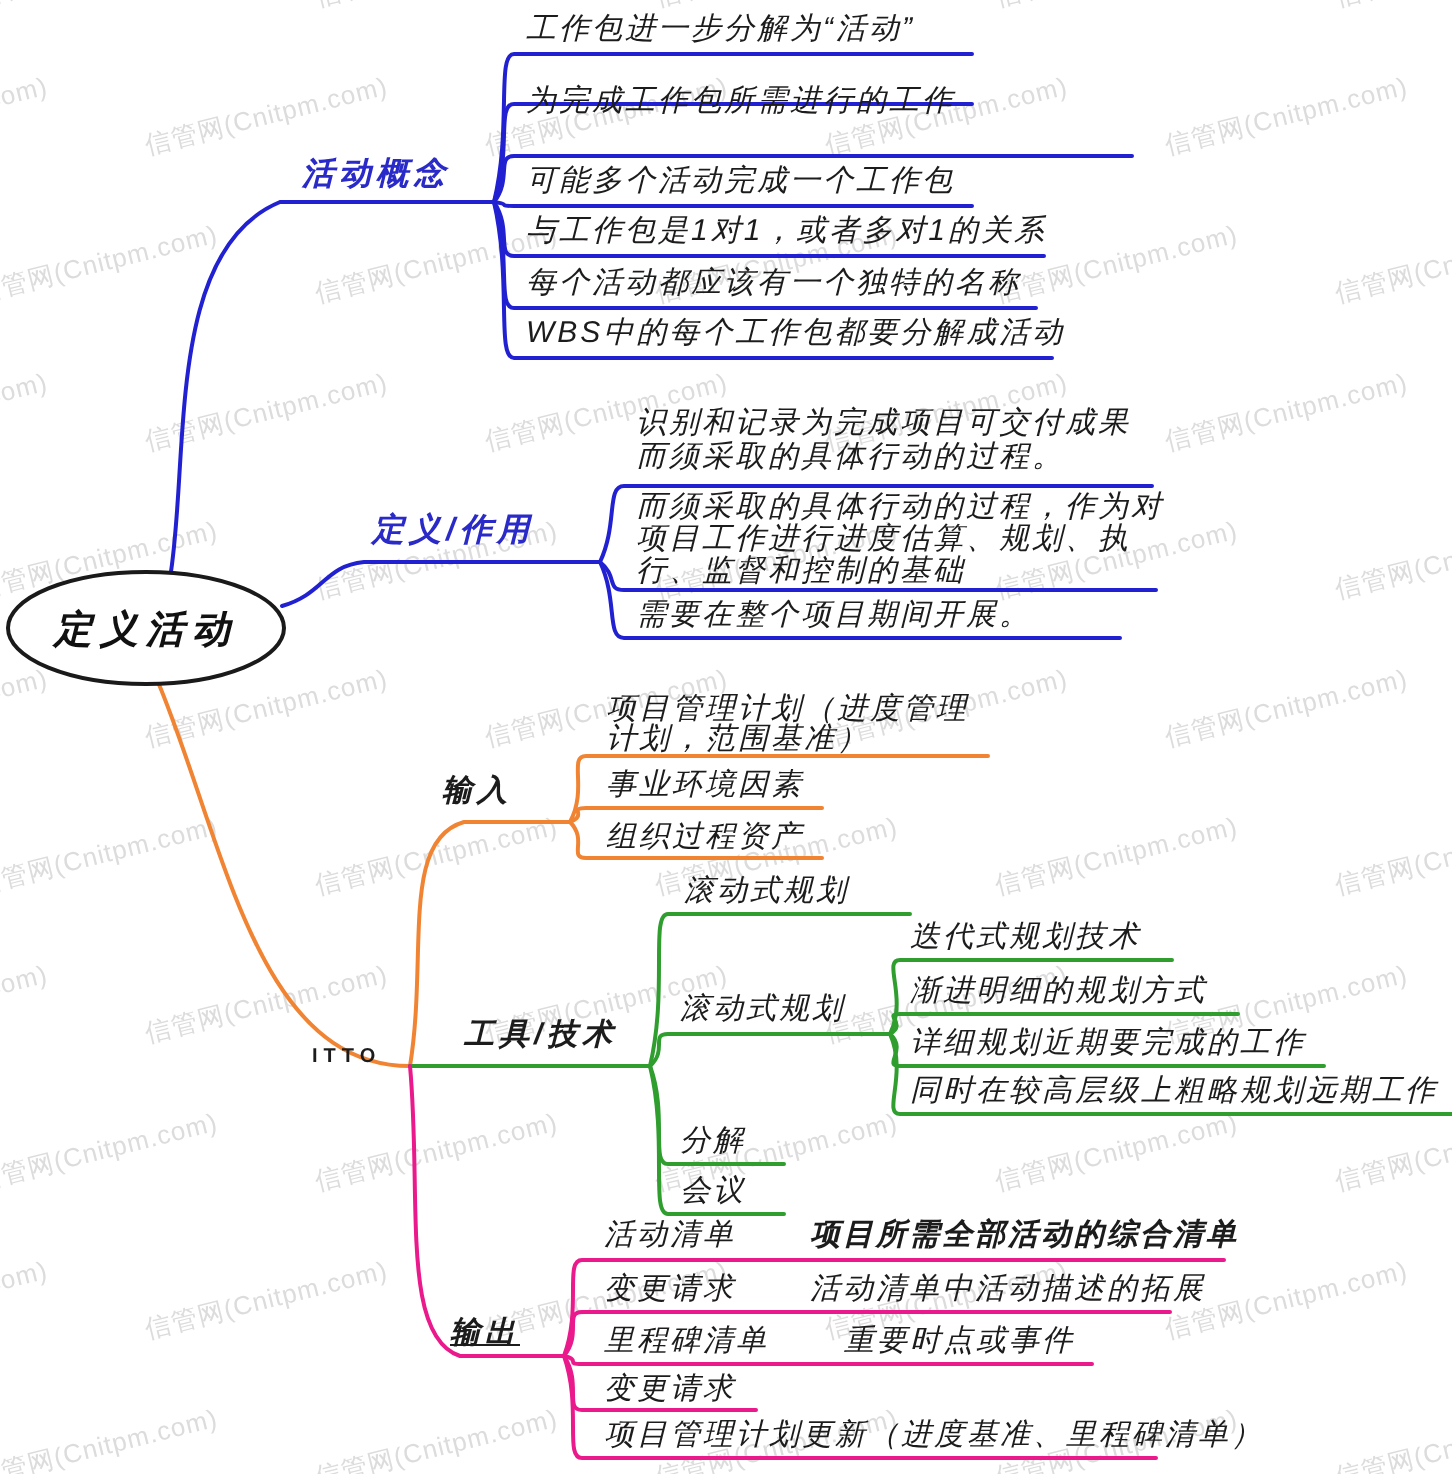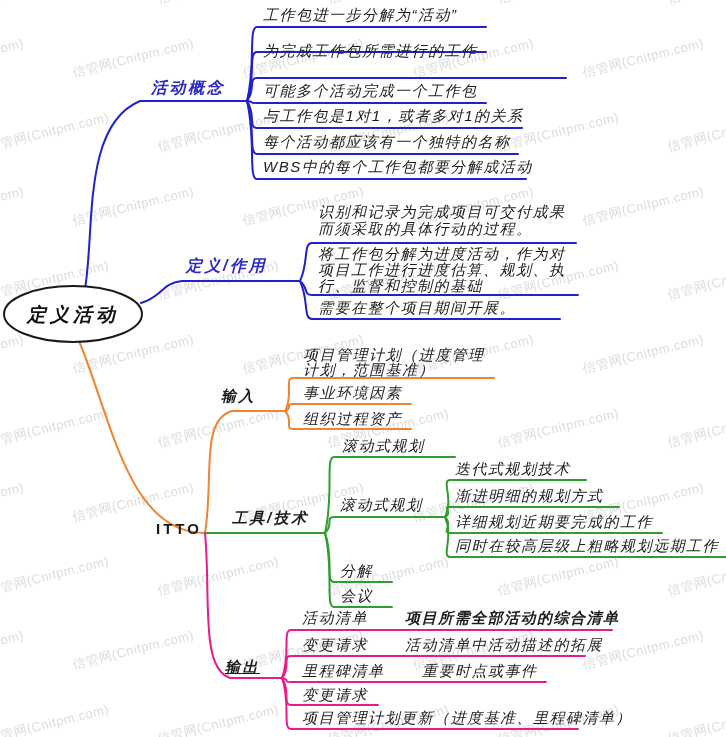--- a/index.html
+++ b/index.html
@@ -14,21 +14,21 @@
   }
   #connector-layer{position:absolute;left:0;top:0;z-index:1;}
   #node-layer{position:absolute;inset:0;z-index:2;}
   .node{
     position:absolute;white-space:nowrap;color:#1c1c1c;
     font-size:15px;letter-spacing:1.5px;line-height:17px;font-style:italic;
   }
   .para{white-space:normal;}
   .para div{white-space:nowrap;}
   .blabel{font-size:16px;letter-spacing:2.5px;font-weight:bold;}
-  .itto{font-style:normal;font-weight:bold;letter-spacing:3px;font-size:15px;}
+  .itto{font-style:normal;font-weight:bold;letter-spacing:3px;font-size:10px;}
   .root-label{
     position:absolute;left:5px;top:302px;width:136px;text-align:center;
     font-size:19px;font-weight:bold;letter-spacing:4px;color:#111;font-style:italic;
   }
 </style>
 </head>
 <body>
 
 <div id="canvas">
   <div id="wm-layer">
@@ -136,21 +136,21 @@
     <div class="node" style="left:263px;top:107px;">与工作包是1对1，或者多对1的关系</div>
     <div class="node" style="left:263px;top:133px;">每个活动都应该有一个独特的名称</div>
     <div class="node" style="left:263px;top:158px;">WBS中的每个工作包都要分解成活动</div>
 
     <div class="node blabel" style="left: 186px; top: 257px; color: rgb(42, 42, 200);">定义/作用</div>
     <div class="node para" style="left:318px;top:203px;">
       <div>识别和记录为完成项目可交付成果</div>
       <div>而须采取的具体行动的过程。</div>
     </div>
     <div class="node para" style="left:318px;top:246px;line-height:16px;">
-      <div>将工作包分解为进度活动，作为对</div>
+      <div>而须采取的具体行动的过程，作为对</div>
       <div>项目工作进行进度估算、规划、执</div>
       <div>行、监督和控制的基础</div>
     </div>
     <div class="node" style="left:318px;top:299px;">需要在整个项目期间开展。</div>
 
     <div class="node itto" style="left:156px;top:520px;">ITTO</div>
 
     <div class="node blabel" style="left:221px;top:387px;font-size:15px;">输入</div>
     <div class="node para" style="left:303px;top:347px;line-height:15px;">
       <div>项目管理计划（进度管理</div>

